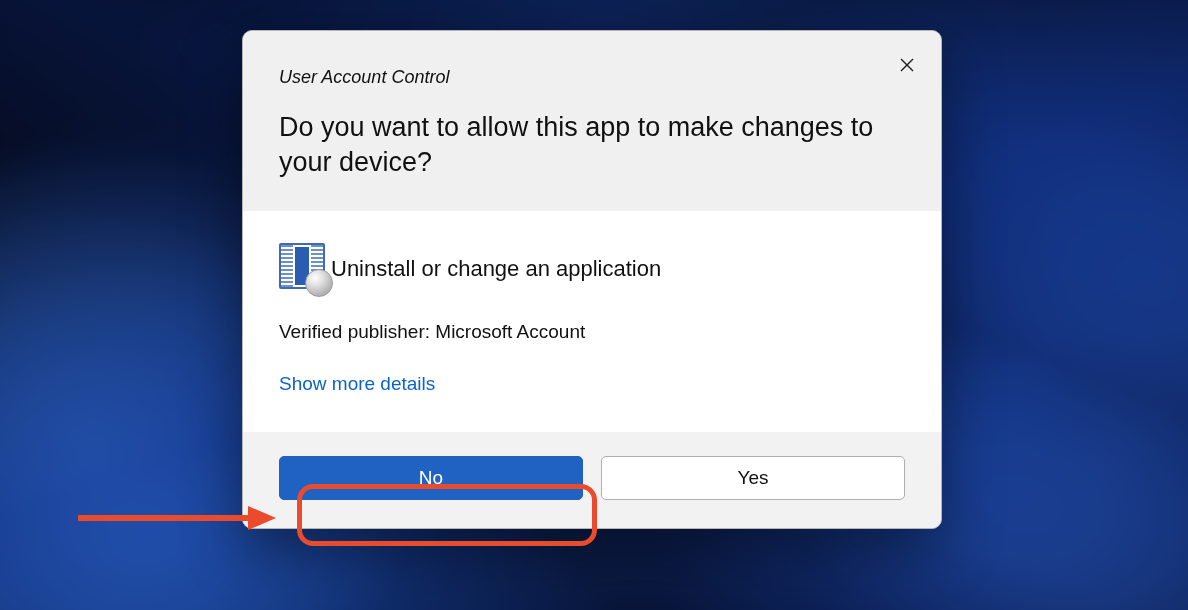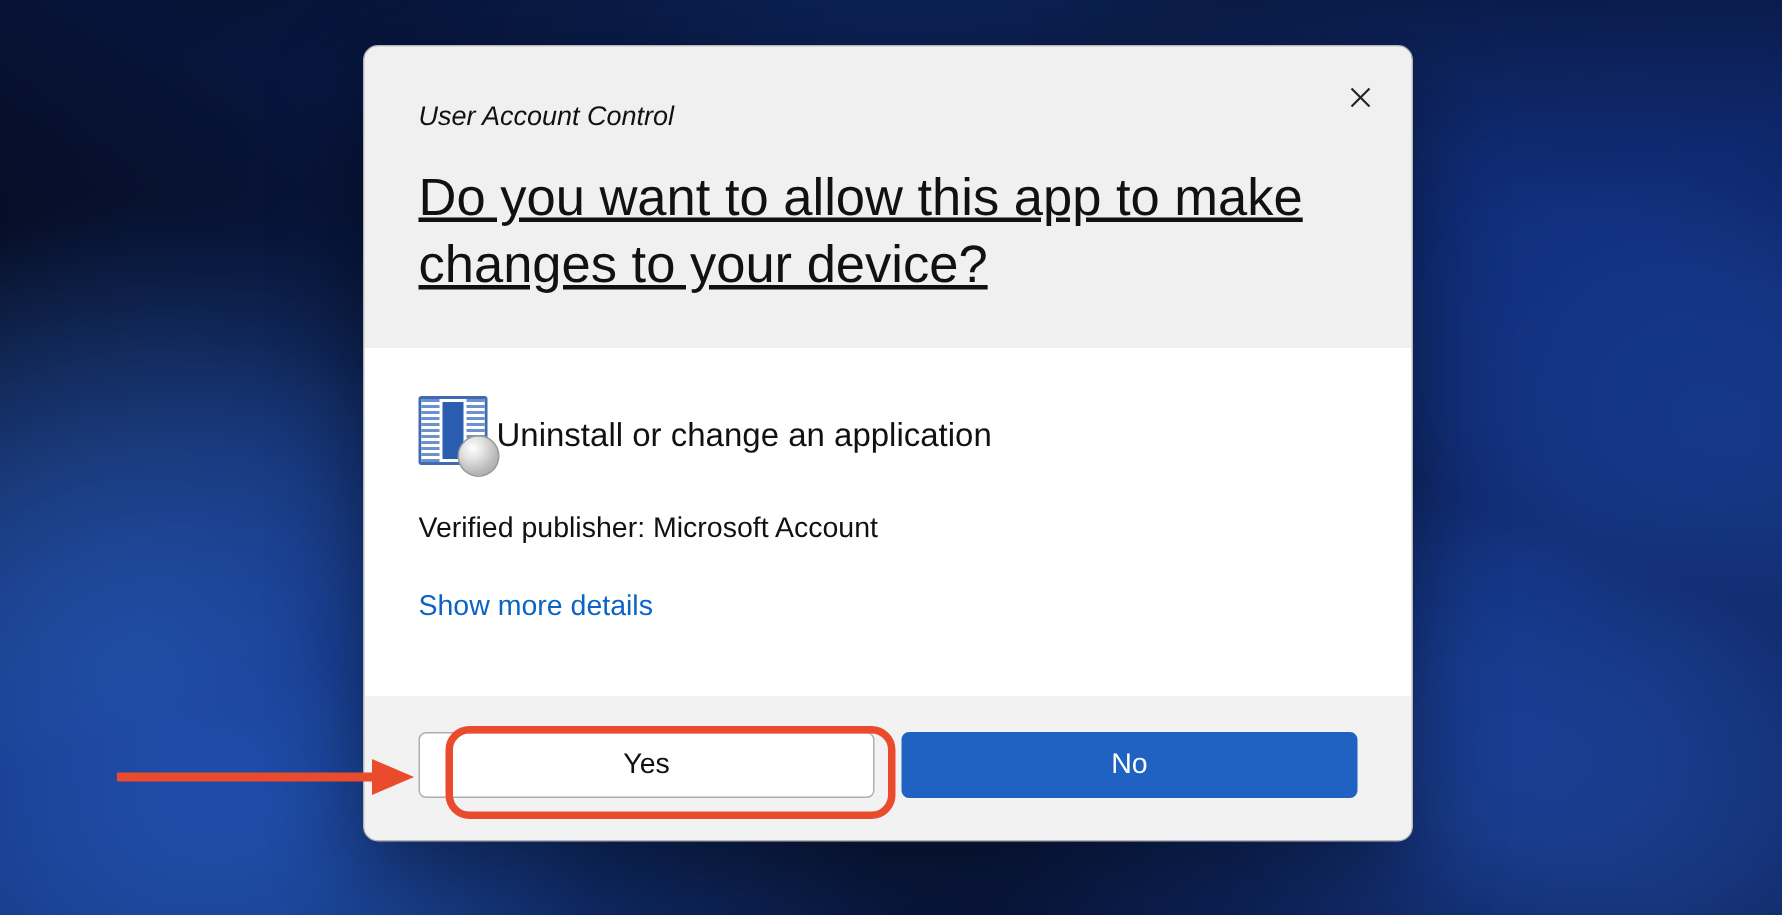--- a/index.html
+++ b/index.html
@@ -77,25 +77,24 @@
       border: none;
       border-radius: 4px;
     }
     .close-x {
       width: 16px;
       height: 16px;
       stroke: #222;
       stroke-width: 1.4;
     }
     .prompt {
-      font-size: 35px;
+      font-size: 27px;
       line-height: 1.28;
       color: #111;
       font-weight: 400;
-      text-decoration: underline;
     }
     .dialog-body {
       background: #ffffff;
       padding: 32px 36px 20px 36px;
     }
     .app-row { display: flex; align-items: center; margin-bottom: 26px; }
     .app-icon {
       width: 52px;
       height: 52px;
       position: relative;
@@ -137,21 +136,21 @@
     .publisher {
       font-size: 19px;
       color: #111;
       margin-bottom: 30px;
     }
     .details-link {
       font-size: 19px;
       color: #0b63c6;
       cursor: pointer;
       display: inline-block;
-      margin-bottom: 28px;
+      margin-bottom: 17px;
     }
 
     .dialog-footer {
       background: #f2f2f2;
       padding: 24px 36px 28px 36px;
       display: flex;
       gap: 18px;
       justify-content: space-between;
     }
     .btn {
@@ -221,22 +220,22 @@
         <div class="center"></div>
         <div class="disc"></div>
       </div>
       <div class="app-name">Uninstall or change an application</div>
     </div>
     <div class="publisher">Verified publisher: Microsoft Account</div>
     <a class="details-link">Show more details</a>
   </div>
 
   <div class="dialog-footer">
+    <button class="btn primary">No</button>
     <button class="btn">Yes</button>
-    <button class="btn primary">No</button>
   </div>
 </div>
 
 <div class="annotation-highlight"></div>
 <svg class="annotation-arrow" viewBox="0 0 198 28">
   <line x1="0" y1="14" x2="170" y2="14" stroke="#eb4b2d" stroke-width="6"></line>
   <polygon points="170,2 198,14 170,26" fill="#eb4b2d"></polygon>
 </svg>
 
 </body></html>

